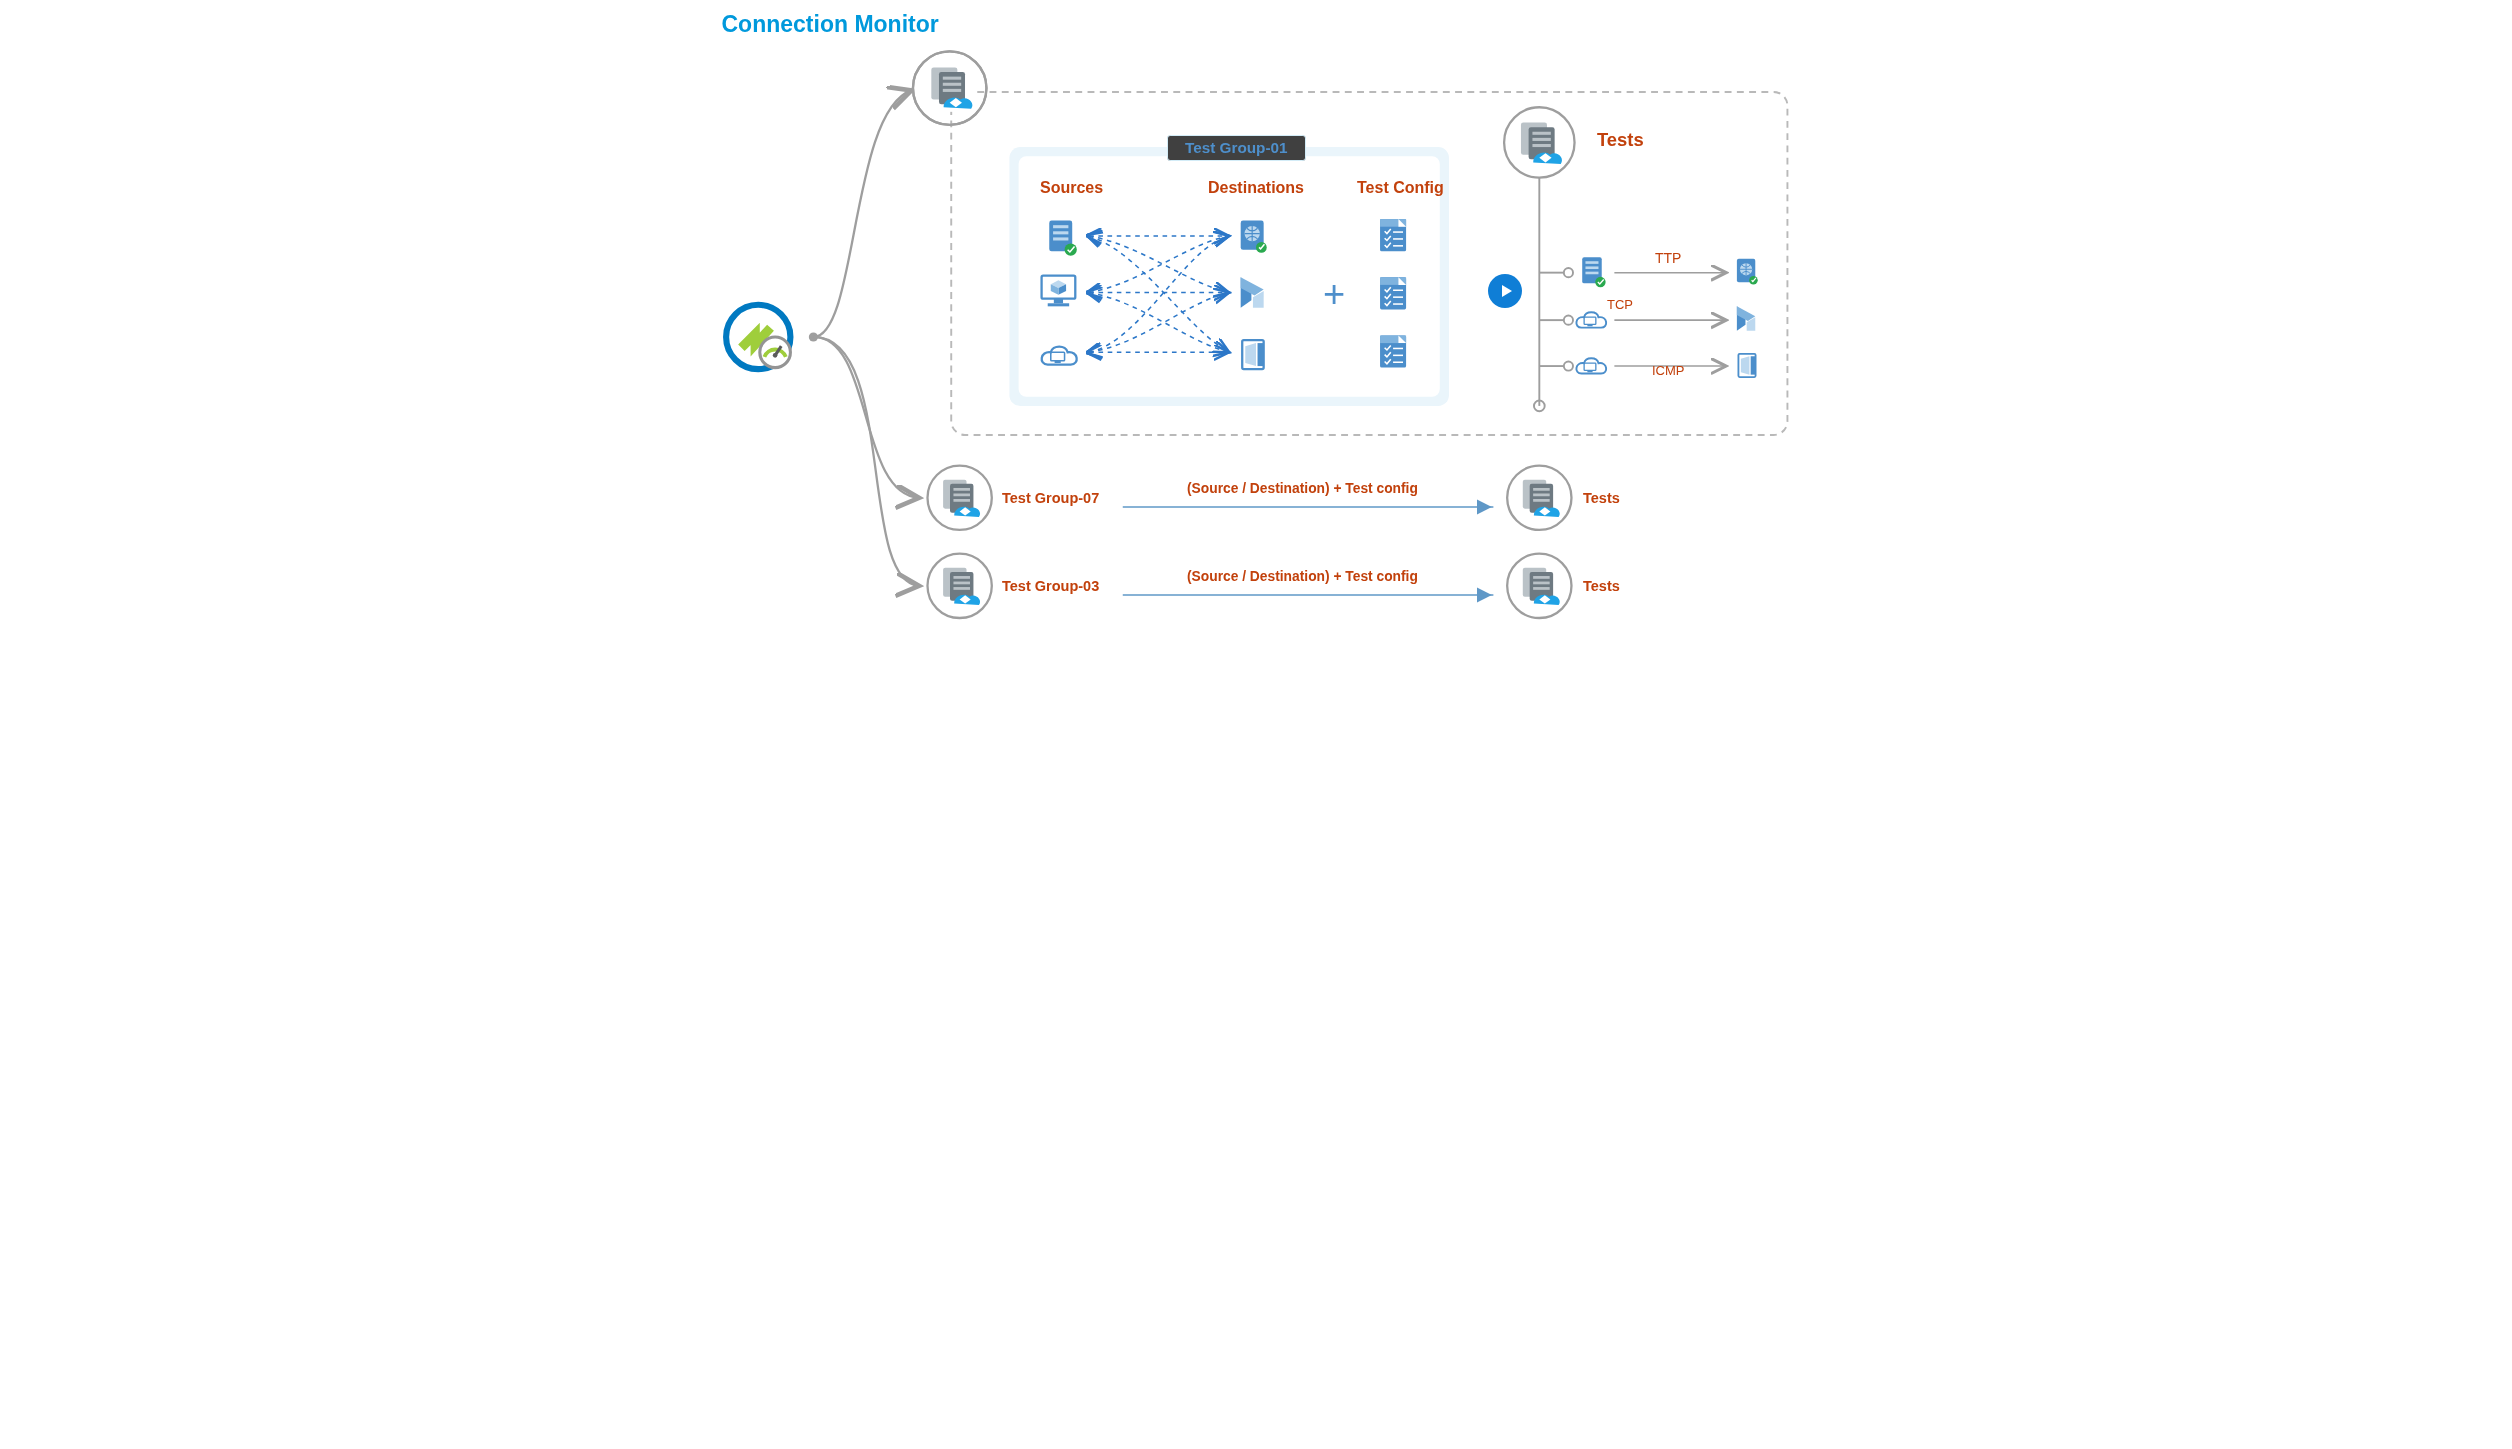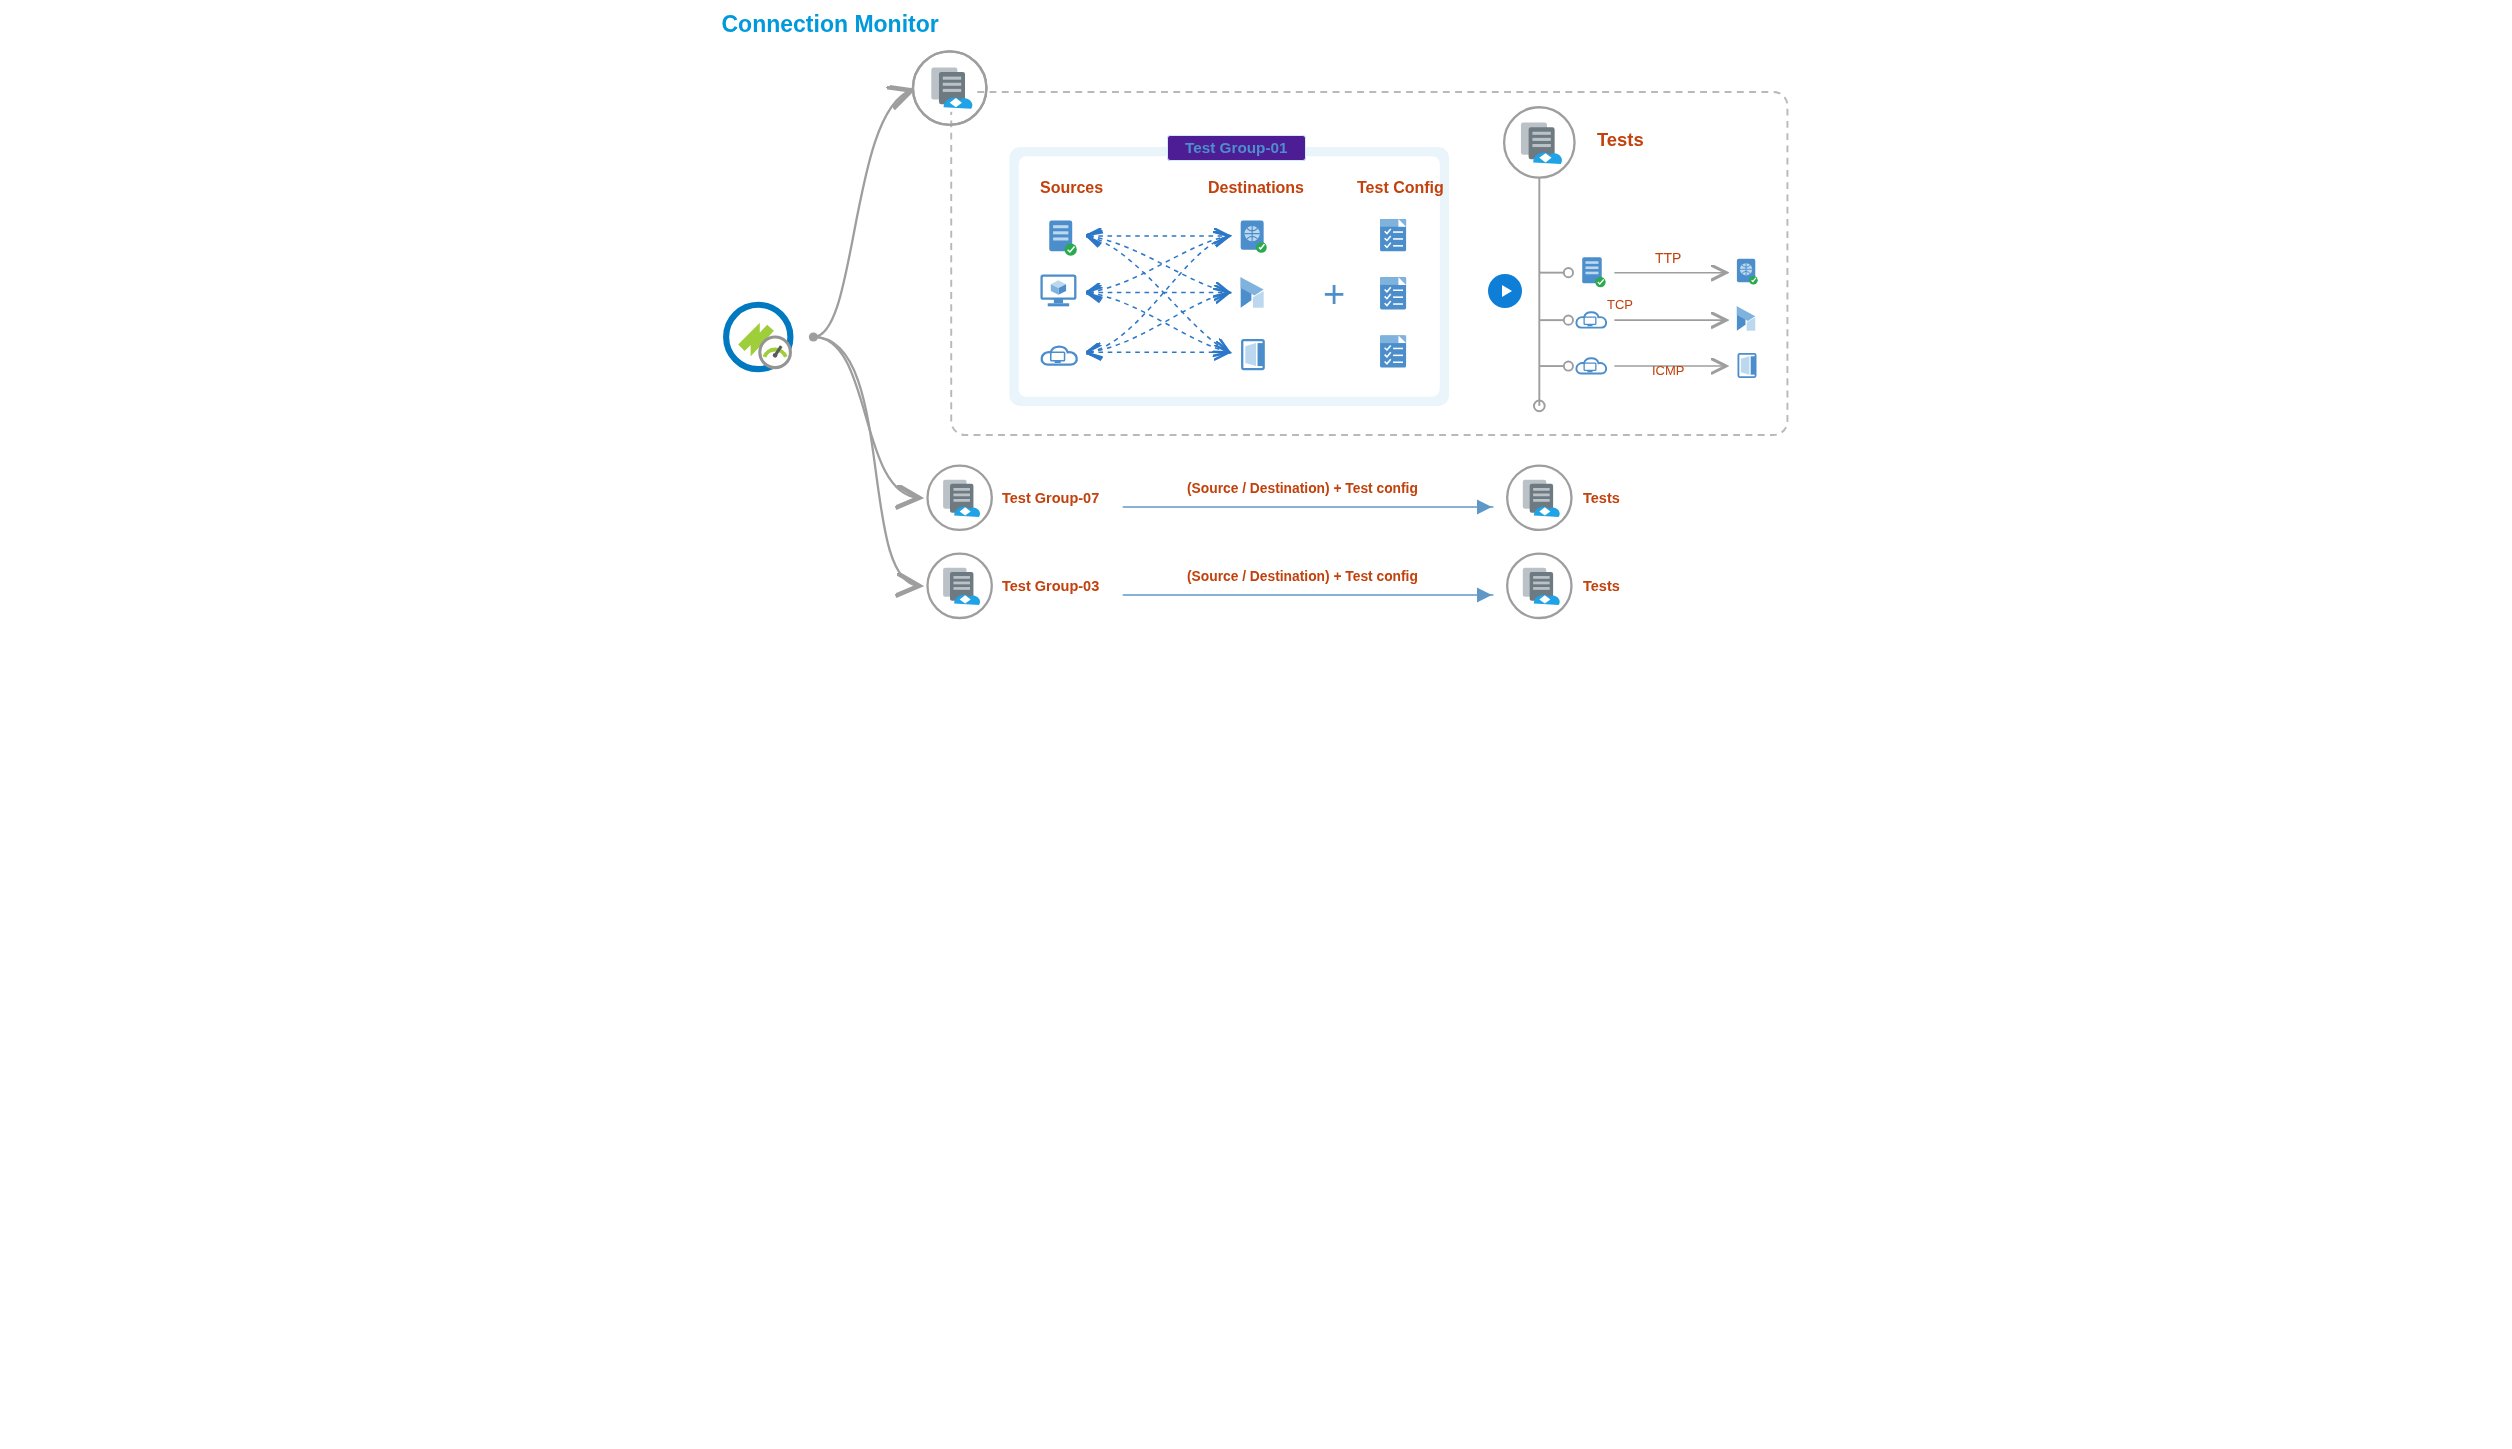--- a/index.html
+++ b/index.html
@@ -1,19 +1,19 @@
 <!DOCTYPE html>
 <html style="font-size:12.2px"><head>
 <meta charset="utf-8">
 <style>
   html,body{margin:0;padding:0;background:#fff;font-family:"Segoe UI",Arial,sans-serif;}
   .canvas{position:relative;width:1118px;height:628px;margin:0 auto;}
   .title{position:absolute;top:10.7px;left:24.5px;color:#0099DC;font-size:23px;font-weight:700;}
   .lbl{position:absolute;color:#c2410c;font-size:16px;font-weight:600;}
-  .tg-title{position:absolute;color:#4E8FCB;font-weight:600;font-size:15.3px;padding:3.1px 17px;background:#4c1d95;border:1.5px solid #d3ecf7;border-radius:3.1px;}
+  .tg-title{position:absolute;color:#4E8FCB;font-weight:600;font-size:15.3px;padding:3.1px 17px;background:#404040;border:1.5px solid #d3ecf7;border-radius:3.1px;}
   svg{position:absolute;top:0;left:0;}
   .arrow-circle{position:absolute;width:34px;height:34px;border-radius:50%;background:#0F7ED6;display:flex;align-items:center;justify-content:center;}
   .arrow-circle::before{content:"";display:block;width:0;height:0;border-top:6.9px solid transparent;border-bottom:6.9px solid transparent;border-left:10.7px solid #fff;margin-left:3.1px;}
   .plus{position:absolute;color:#4E8FCB;font-size:38px;font-weight:300;}
 </style>
 </head>
 <body>
 
 <div class="canvas">
 

